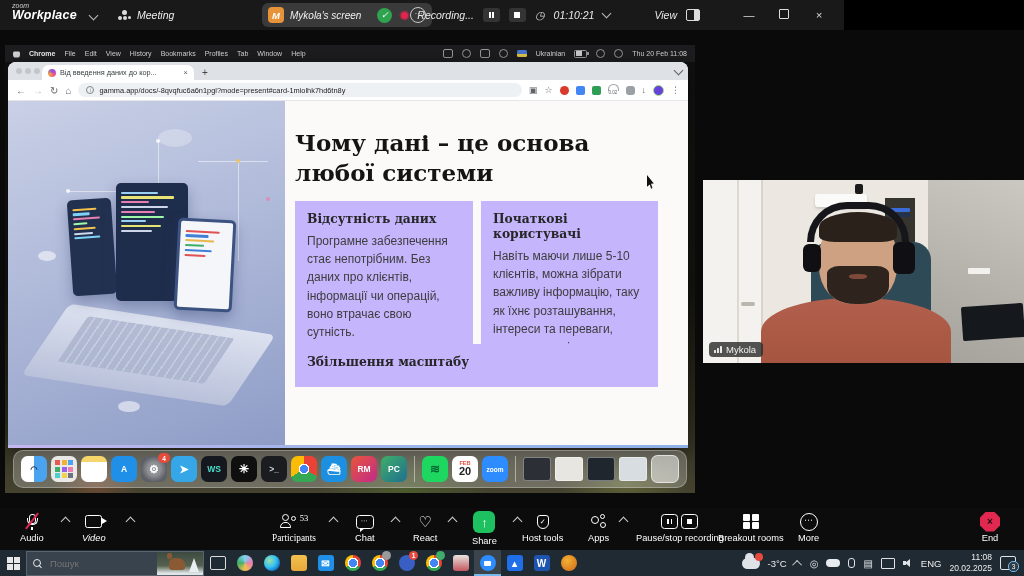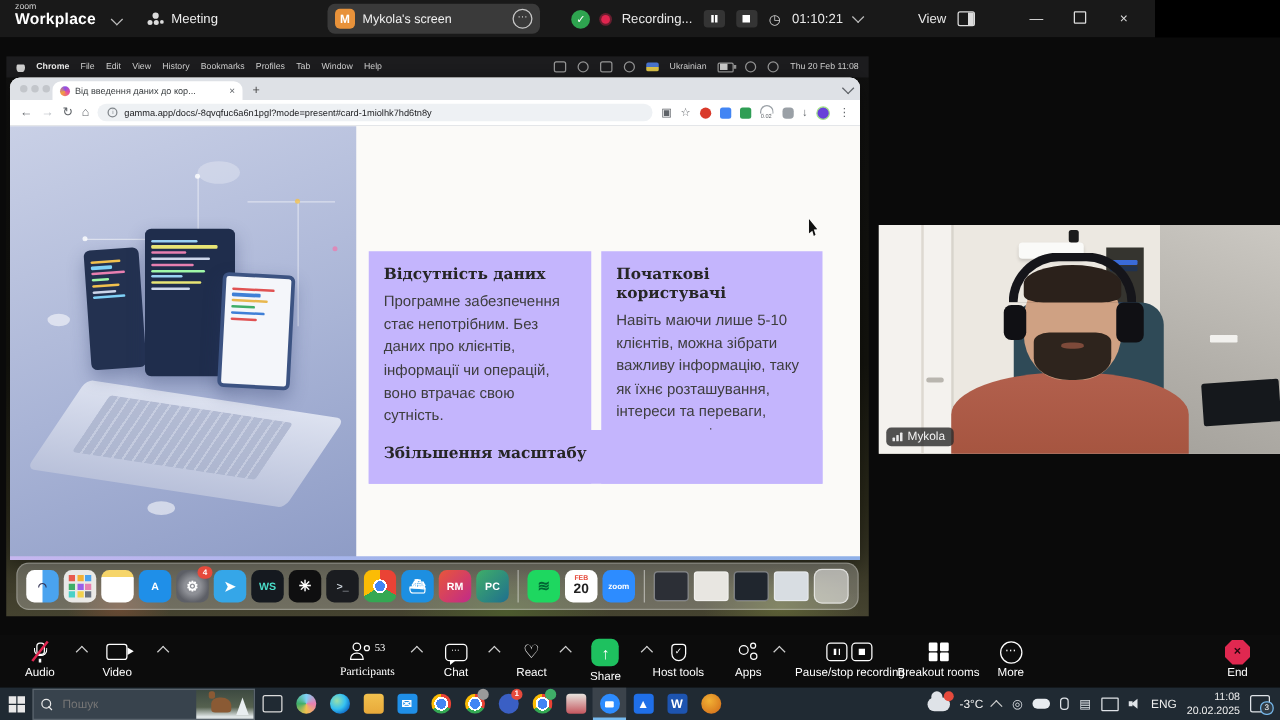--- a/index.html
+++ b/index.html
@@ -1,21 +1,21 @@
 <!DOCTYPE html>
 <html><head>
 <meta charset="utf-8">
 <style>
   html,body{margin:0;padding:0;background:#000;}
   .stage{position:relative;width:1024px;height:576px;overflow:hidden;background:#000;
          font-family:"Liberation Sans",sans-serif;-webkit-font-smoothing:antialiased;}
   .abs{position:absolute;}
 
   
-  .titlebar{position:absolute;left:0;top:0;width:924px;height:30px;background:#191919;color:#fff;}
+  .titlebar{position:absolute;left:0;top:0;width:844px;height:30px;background:#191919;color:#fff;font-style:italic;}
   .brand{position:absolute;left:12px;top:2px;line-height:1;}
   .brand .z{font-size:7px;color:#cfcfcf;}
   .brand .w{font-size:12.5px;font-weight:bold;letter-spacing:.2px;}
   .cv{display:inline-block;width:6px;height:6px;border-left:1.4px solid #bdbdbd;border-bottom:1.4px solid #bdbdbd;transform:rotate(-45deg);}
   .cvu{display:inline-block;width:6px;height:6px;border-left:1.4px solid #cfcfcf;border-top:1.4px solid #cfcfcf;transform:rotate(45deg) translateY(2px);}
   .meet-tab{position:absolute;left:118px;top:0;height:30px;display:flex;align-items:center;gap:6px;font-size:10.5px;color:#eee;}
   .ppl-ic{display:inline-block;position:relative;width:13px;height:11px;}
   .ppl-ic i{position:absolute;background:#dcdcdc;border-radius:50%;}
   .screen-pill{position:absolute;left:262px;top:3px;width:158px;height:24px;background:#3a3a3a;border-radius:6px;display:flex;align-items:center;gap:6px;padding:0 6px;}
   .mava{width:16px;height:16px;border-radius:4px;background:#e8923a;color:#fff;font-size:9.5px;font-weight:bold;display:flex;align-items:center;justify-content:center;}
@@ -359,20 +359,21 @@
               <div class="cl" style="width:80%;background:#e05252;"></div>
               <div class="cl" style="width:55%;background:#3f7fd6;"></div>
               <div class="cl" style="width:70%;background:#e8b74e;"></div>
               <div class="cl" style="width:45%;background:#3fae68;"></div>
               <div class="cl" style="width:65%;background:#3f7fd6;"></div>
               <div class="cl" style="width:50%;background:#e05252;"></div>
             </div>
           </div>
 
           <div class="slidebody">
+            <h1 class="stitle">Чому дані – це основа любої системи</h1>
             <span class="cursor"></span>
             <div class="cards2">
               <div class="card" style="width:178px;">
                 <h3>Відсутність даних</h3>
                 <p>Програмне забезпечення стає непотрібним. Без даних про клієнтів, інформації чи операцій, воно втрачає свою сутність.</p>
               </div>
               <div class="card" style="width:177px;">
                 <h3>Початкові користувачі</h3>
                 <p>Навіть маючи лише 5-10 клієнтів, можна зібрати важливу інформацію, таку як їхнє розташування, інтереси та переваги, шляхом аналізу реєстраційних даних.</p>
               </div>
@@ -478,21 +479,21 @@
             <span class="cap"></span>
             <span class="st"></span>
             <span class="base"></span>
             <span class="slash"></span>
           </span>
         </span>
       <span>Audio</span>
     </div>
     <span class="chev" style="left:62px;"></span>
 
-    <div class="tbtn" style="left:82px;">
+    <div class="tbtn" style="left:82px;font-style:italic;">
       <span class="ticbox">
           <span class="ic-cam"></span>
         </span>
       <span>Video</span>
     </div>
     <span class="chev" style="left:127px;"></span>
 
     <div class="tbtn" style="left:272px;font-family:Liberation Serif, serif;">
       <span class="ticbox" style="gap:3px;">
         <span class="ic-ppl">

